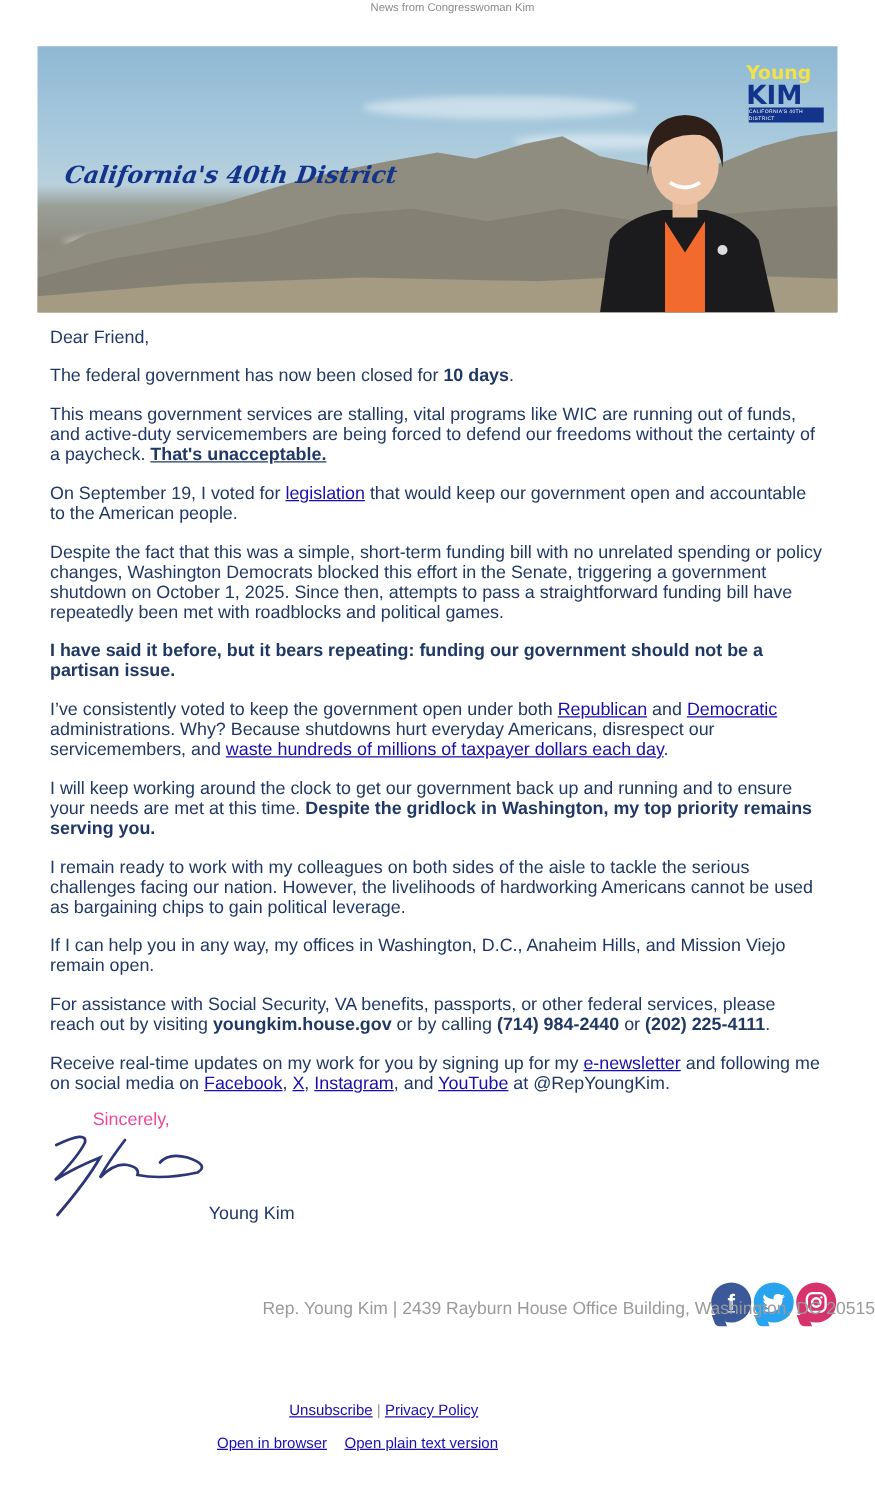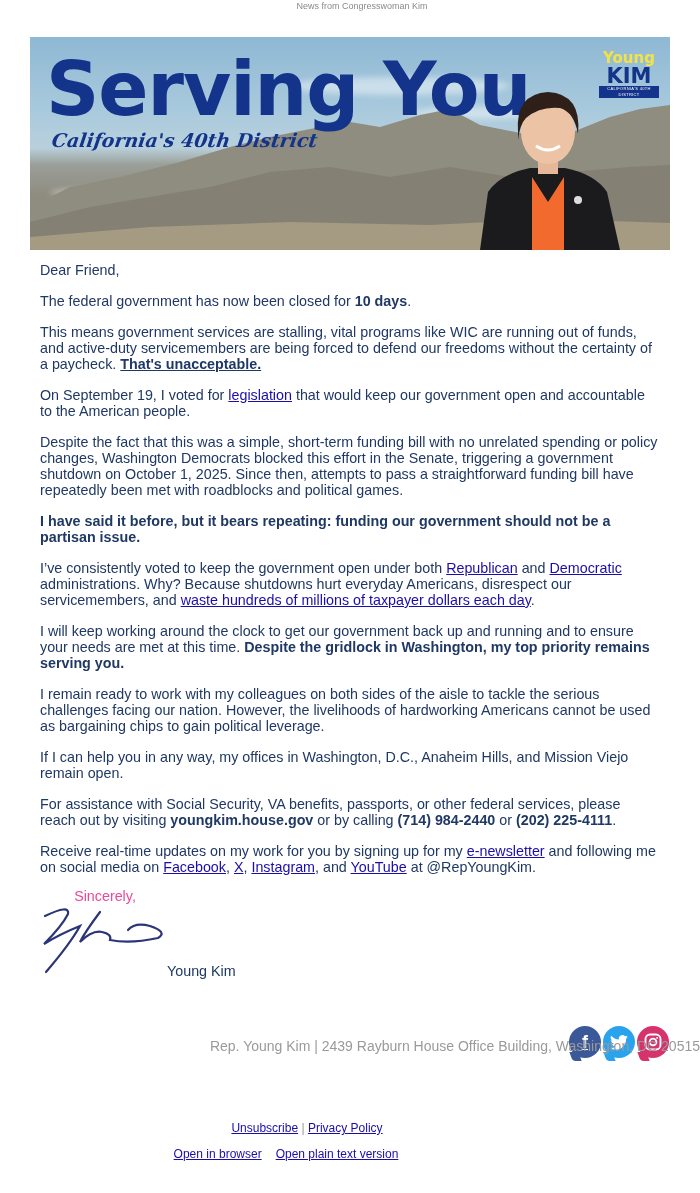--- a/index.html
+++ b/index.html
@@ -4,21 +4,21 @@
 <style>
   html, body { margin:0; padding:0; background:#ffffff; }
   body { width:700px; height:1193px; position:relative; overflow:hidden; font-family:"Liberation Sans", sans-serif; color:#1f3864; }
   .preheader { position:absolute; top:0; left:0; width:700px; text-align:center; font-size:9px; color:#8a8a8a; line-height:12px;margin-left:12px; }
   .banner { position:absolute; left:30px; top:37px; width:640px; height:213px; overflow:hidden;
     background: linear-gradient(180deg, #8fb8d4 0%, #a9cadd 35%, #b9d0dc 52%, #9a9f98 60%, #8e8b7f 75%, #a39a86 100%); }
   .banner .cloud { position:absolute; background:rgba(255,255,255,0.45); border-radius:50%; filter:blur(3px); }
   .banner svg.mtn { position:absolute; left:0; top:0; }
   .banner-title { position:absolute; left:16px; top:8px; font-family:"DejaVu Sans", sans-serif; font-weight:bold; font-size:74px; letter-spacing:-1px; color:#13348a; line-height:88px; }
   .banner-sub { position:absolute; left:22px; top:92px; font-family:"DejaVu Serif", serif; font-style:italic; font-weight:bold; font-size:19px; color:#13348a; transform:skewX(-8deg); }
-  .logo { position:absolute; left:567px; top:8px; width:64px; text-align:center; }
+  .logo { position:absolute; left:567px; top:8px; width:64px; }
   .logo .young { font-family:"DejaVu Sans", sans-serif; font-weight:bold; font-size:15px; color:#f2e24a; line-height:15px; margin-top:6px; }
   .logo .kim { font-family:"DejaVu Sans", sans-serif; font-weight:bold; font-size:21px; color:#13348a; line-height:20px; }
   .logo .bar { background:#13348a; color:#fff; font-size:4px; line-height:6px; margin:0 2px; letter-spacing:0.3px; }
   .portrait { position:absolute; left:440px; top:45px; width:155px; height:168px; }
   .content { position:absolute; left:40px; top:262px; width:620px; font-size:14.3px; line-height:16px; color:#1f3864; }
   .content p { margin:0 0 15px 0; }
   .content b { color:#1f3864; }
   .content a { color:#1a0dab; text-decoration:underline; }
   .content a.boldlink { color:#1f3864; font-weight:bold; }
   .sig-block { position:absolute; left:40px; top:888px; }
@@ -40,21 +40,20 @@
 
 <div class="banner">
   <div class="cloud" style="left:260px;top:40px;width:220px;height:18px;"></div>
   <div class="cloud" style="left:380px;top:70px;width:140px;height:12px;"></div>
   <div class="cloud" style="left:20px;top:150px;width:180px;height:12px;"></div>
   <svg class="mtn" width="640" height="213">
     <path d="M0 170 L40 150 L90 140 L150 125 L200 110 L240 100 L280 92 L320 85 L350 90 L390 78 L420 72 L450 88 L500 98 L540 96 L580 80 L610 72 L640 68 L640 213 L0 213 Z" fill="#8f8d80"></path>
     <path d="M0 185 L60 170 L120 160 L180 150 L240 135 L300 130 L360 140 L420 130 L480 140 L540 135 L600 130 L640 128 L640 213 L0 213 Z" fill="#7f7a6d" opacity="0.7"></path>
     <path d="M0 200 L120 190 L260 185 L400 188 L520 182 L640 186 L640 213 L0 213 Z" fill="#a59a82"></path>
   </svg>
-  <div class="banner-title">Serving You</div>
   <div class="banner-sub">California's 40th District</div>
   <svg class="portrait" viewBox="0 0 155 168">
     <path d="M10 168 L18 110 Q30 92 60 86 L95 86 Q125 92 137 110 L150 168 Z" fill="#1b1b1e"></path>
     <path d="M62 95 L78 120 L94 95 L94 168 L62 168 Z" fill="#f26a2e"></path>
     <rect x="68" y="68" width="20" height="24" fill="#e6b89a"></rect>
     <ellipse cx="78" cy="50" rx="27" ry="32" fill="#edc3a6"></ellipse>
     <path d="M48 50 Q45 12 78 10 Q112 12 108 52 Q104 30 90 26 Q70 24 56 36 Q50 42 48 58 Z" fill="#2e2019"></path>
     <path d="M66 64 Q78 72 90 64" stroke="#fff" stroke-width="3" fill="none"></path>
     <circle cx="108" cy="118" r="4" fill="#ddd"></circle>
   </svg>

